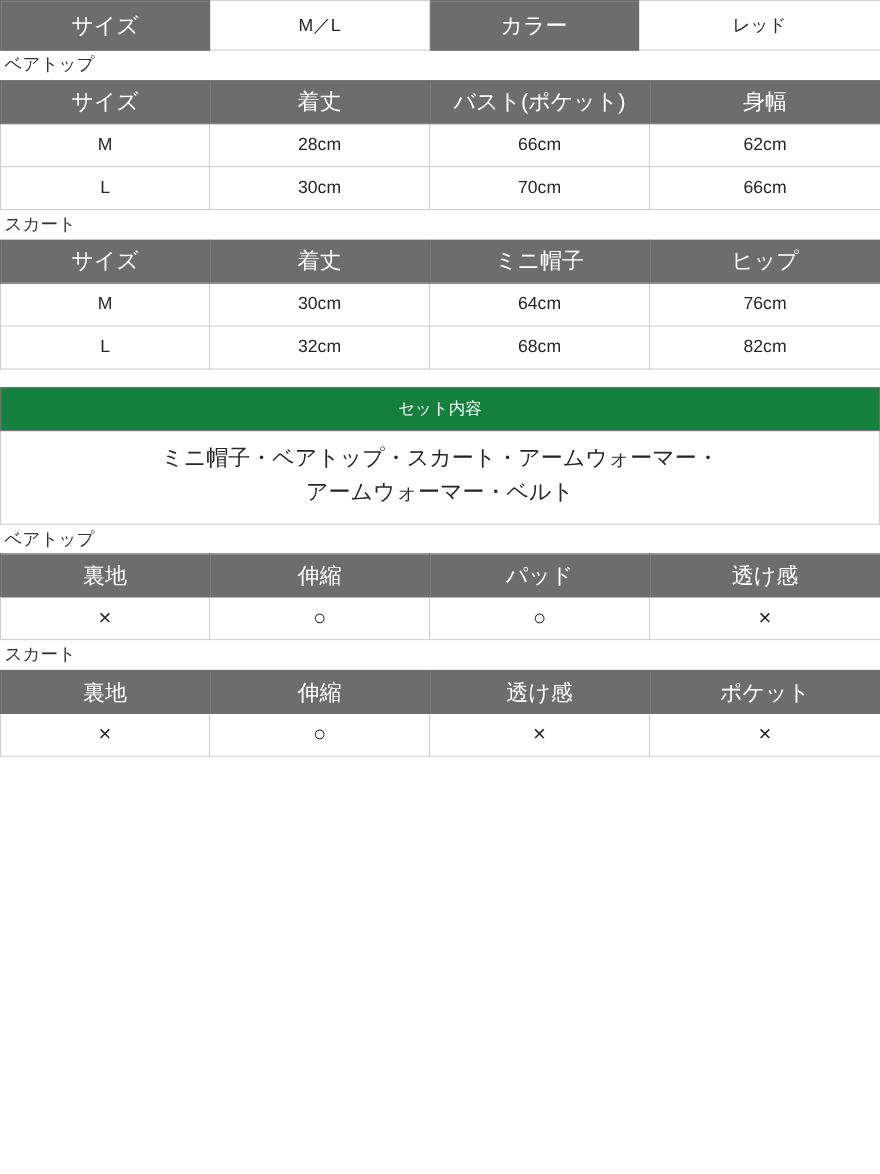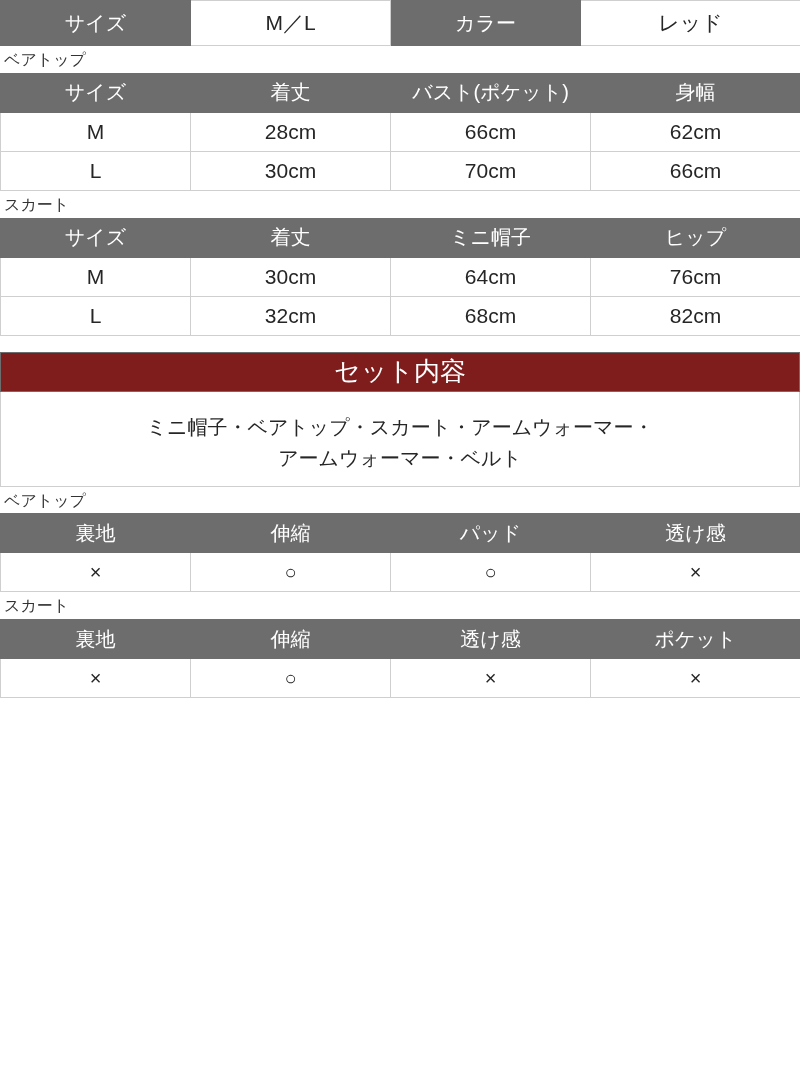--- a/index.html
+++ b/index.html
@@ -24,51 +24,51 @@
   table {
     border-collapse: collapse;
     width: 800px;
     table-layout: fixed;
   }
   td, th {
     border: 1px solid #cfcfcf;
     text-align: center;
     vertical-align: middle;
     font-weight: normal;
-    font-size: 21px;
+    font-size: 16px;
     color: #262626;
     padding: 0;
     height: 38px;
   }
   .hdr {
     background: #6d6d6d;
     color: #ffffff;
     font-size: 20px;
     border: 1px solid #6d6d6d;
   }
   .section-label {
     font-size: 16px;
     color: #333333;
     padding: 4px 0 2px 4px;
     line-height: 1.3;
   }
   .tall {
     height: 44px;
   }
   .setlabel {
-    background: #7f1d1d;
+    background: #15803d;
     color: #ffffff;
-    font-size: 26px;
+    font-size: 15px;
     height: 38px;
     border: 1px solid #6d6d6d;
   }
   .setbody {
     font-size: 20px;
     line-height: 1.55;
-    padding: 20px 0 12px 0;
+    padding: 10px 0 12px 0;
     height: auto;
   }
   .spacer-md { height: 16px; }
   .mark { font-size: 20px; }
   .tbl-wrap { width: 800px; }
   .bottom-fill { height: 300px; background: #ffffff; }
 </style>
 </head>
 <body>
 

